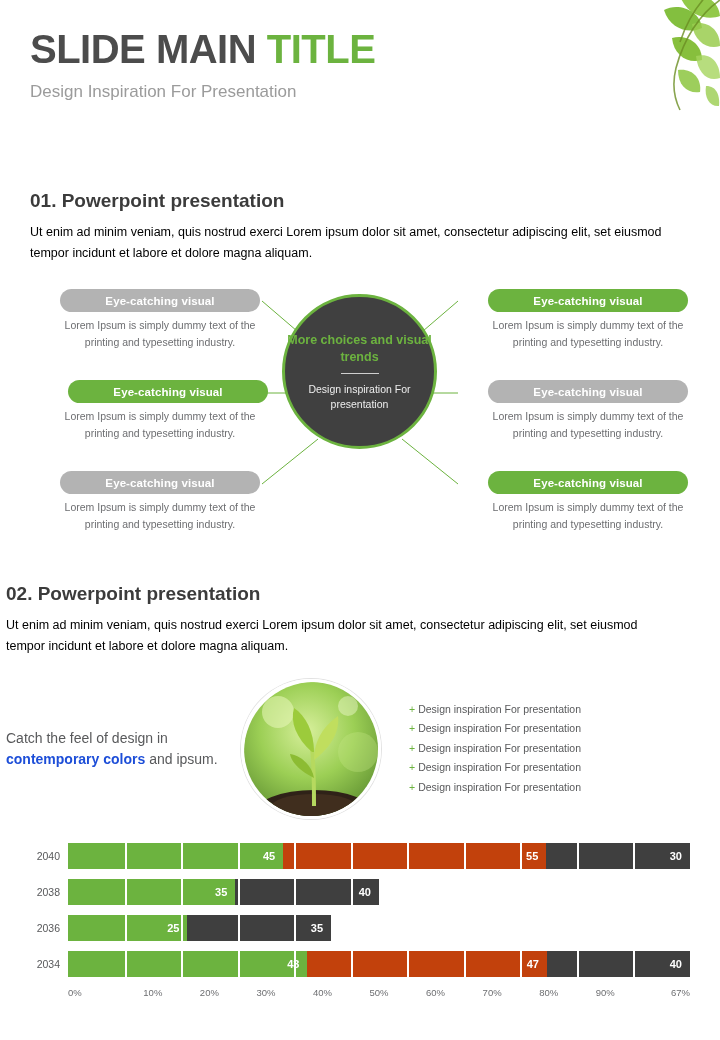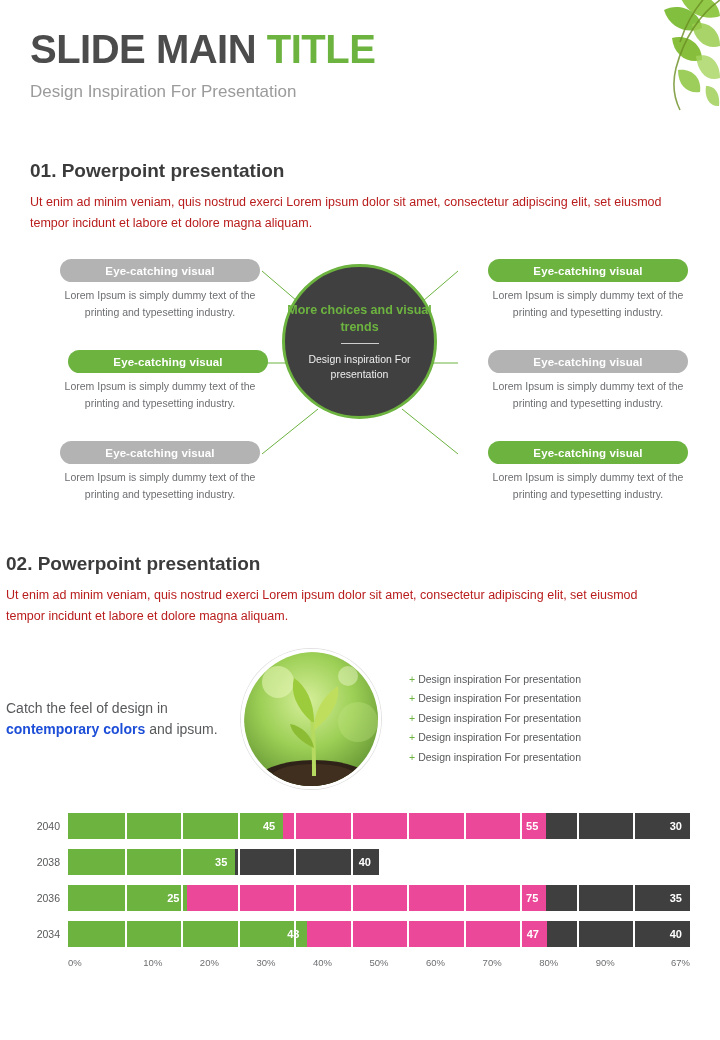--- a/index.html
+++ b/index.html
@@ -27,21 +27,21 @@
 
   
   .leaves { position: absolute; top: -10px; right: 0; width: 160px; height: 150px; pointer-events:none; }
 
   
   .section { padding: 0 30px; }
   .sec-title {
     font-size: 19px; font-weight: bold; color: #3b3b3b; margin: 0 0 10px 0;
   }
   .sec-body {
-    font-size: 12.5px; line-height: 1.65; color: #b91c1c; margin: 0;
+    font-size: 12.5px; line-height: 1.65; color: #000000; margin: 0;
     max-width: 665px;
   }
 
   
   .diagram { position: relative; height: 260px; margin-top: 18px; }
   .diagram svg.lines { position:absolute; left:0; top:0; width:660px; height:260px; }
 
   .pill {
     position: absolute; width: 200px; height: 23px; border-radius: 12px;
     color: #ffffff; font-size: 11.5px; font-weight: bold;
@@ -84,21 +84,21 @@
   
   .chart { margin: 24px 30px 0 30px; position: relative; }
   .row { display:flex; align-items:center; height: 26px; margin-bottom: 10px; }
   .row-label { width: 38px; text-align: right; font-size: 10.5px; color:#58595b; padding-right:8px; }
   .bars { position: relative; flex: 1; height: 26px; display:flex; }
   .seg { height: 26px; position: relative; display:flex; align-items:center; }
   .seg span {
     position: absolute; right: 8px; font-size: 11px; font-weight: bold; color:#ffffff;
   }
   .seg.g { background: #6cb33f; }
-  .seg.s { background: #ec4899; }
+  .seg.s { background: #c2410c; }
   .seg.d { background: #3f3f3f; }
   .ticks { position:absolute; left:0; top:0; bottom:0; width:100%; pointer-events:none; }
   .ticks i { position:absolute; top:0; bottom:0; width:2px; background:#ffffff; }
 
   .axis { display:flex; margin-left: 38px; margin-top: 2px; }
   .axis .t { flex:1; font-size: 9.5px; color:#6d6e71; text-align:center; position:relative; }
   .axis .t:first-child { text-align:left; }
   .axis .t:last-child { text-align:right; }
 </style>
 </head>
@@ -120,21 +120,21 @@
       <path d="M150 2 C136 16 126 34 120 52"></path>
     </g>
   </svg>
 
   <h1 class="main-title">
     <span class="dark">SLIDE MAIN </span><span class="green">TITLE</span>
   </h1>
   <div class="subtitle">Design Inspiration For Presentation</div>
 </div>
 
-<div class="section" style="margin-top:58px;">
+<div class="section" style="margin-top:88px;">
   <h2 class="sec-title">01. Powerpoint  presentation</h2>
   <p class="sec-body">Ut enim ad minim veniam, quis nostrud exerci  Lorem ipsum dolor sit amet, consectetur adipiscing elit, set eiusmod tempor incidunt et labore et dolore magna aliquam.</p>
 
   <div class="diagram">
     <svg class="lines">
       <g stroke="#6cb33f" stroke-width="1" fill="none">
         <line x1="232" y1="20" x2="288" y2="68"></line>
         <line x1="232" y1="112" x2="272" y2="112"></line>
         <line x1="232" y1="203" x2="288" y2="158"></line>
         <line x1="428" y1="20" x2="372" y2="68"></line>
@@ -267,23 +267,20 @@
       </div>
     </div>
   </div>
 
   <div class="row">
     <div class="row-label">2036</div>
     <div class="bars">
       <div class="seg g" style="width:19.2%">
           <span>25</span>
         </div>
-      <div class="seg s" style="width:57.7%">
-          <span>75</span>
-        </div>
       <div class="seg d" style="width:23.1%">
           <span>35</span>
         </div>
       <div class="ticks">
         <i style="left:9.09%"></i>
           <i style="left:18.18%"></i>
           <i style="left:27.27%"></i>
           <i style="left:36.36%"></i>
           <i style="left:45.45%"></i>
           <i style="left:54.55%"></i>

